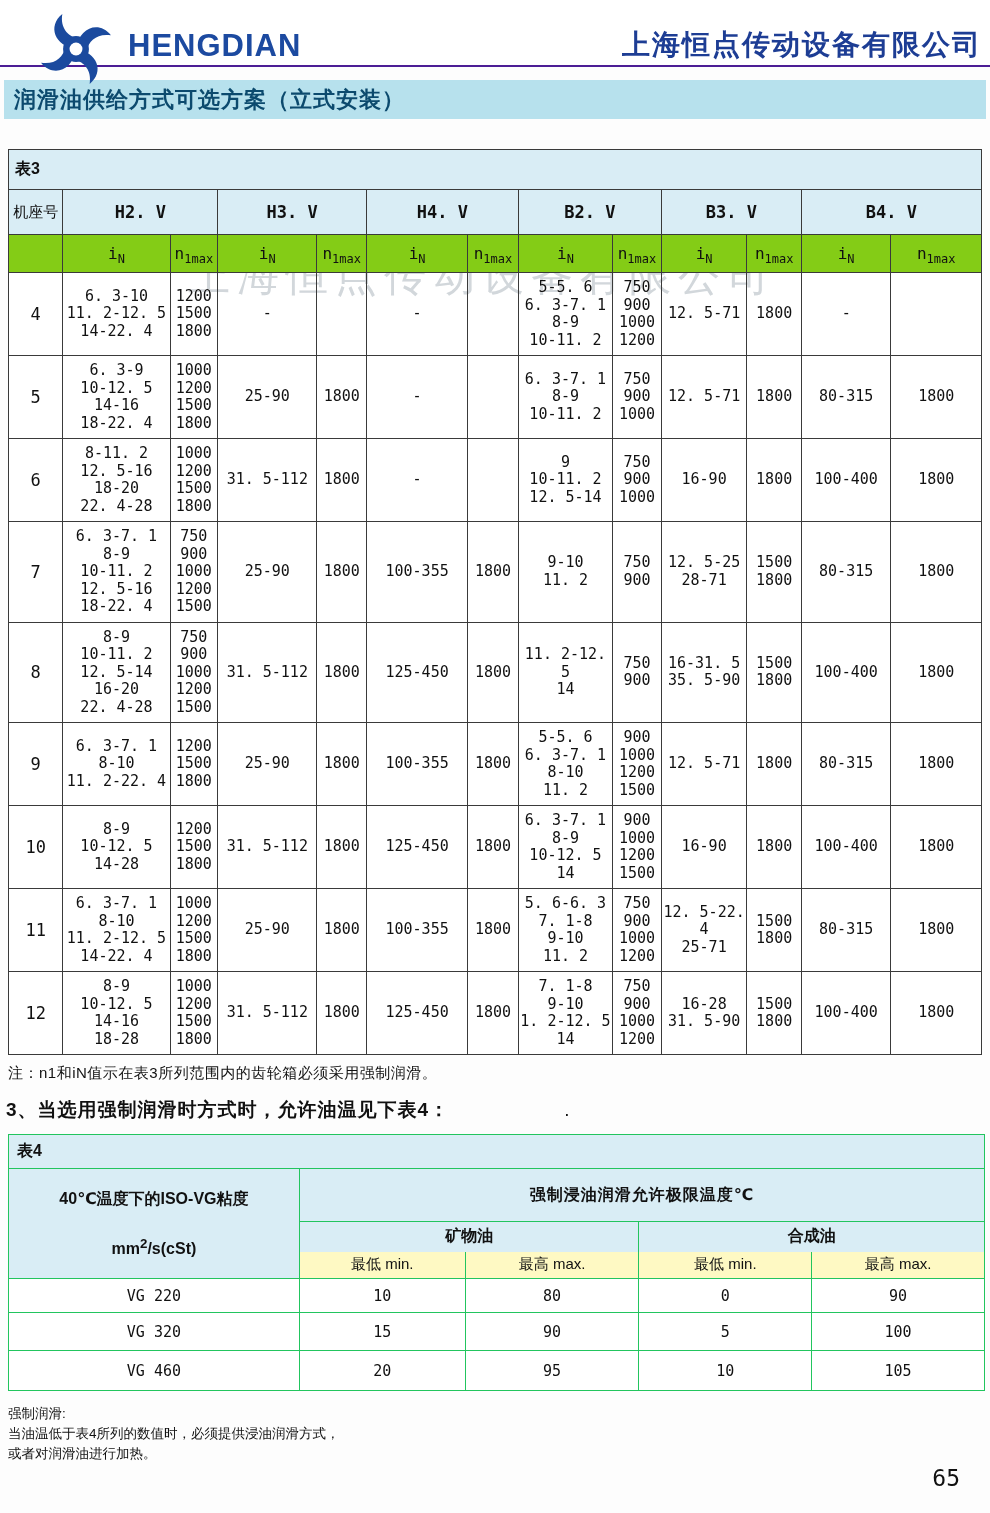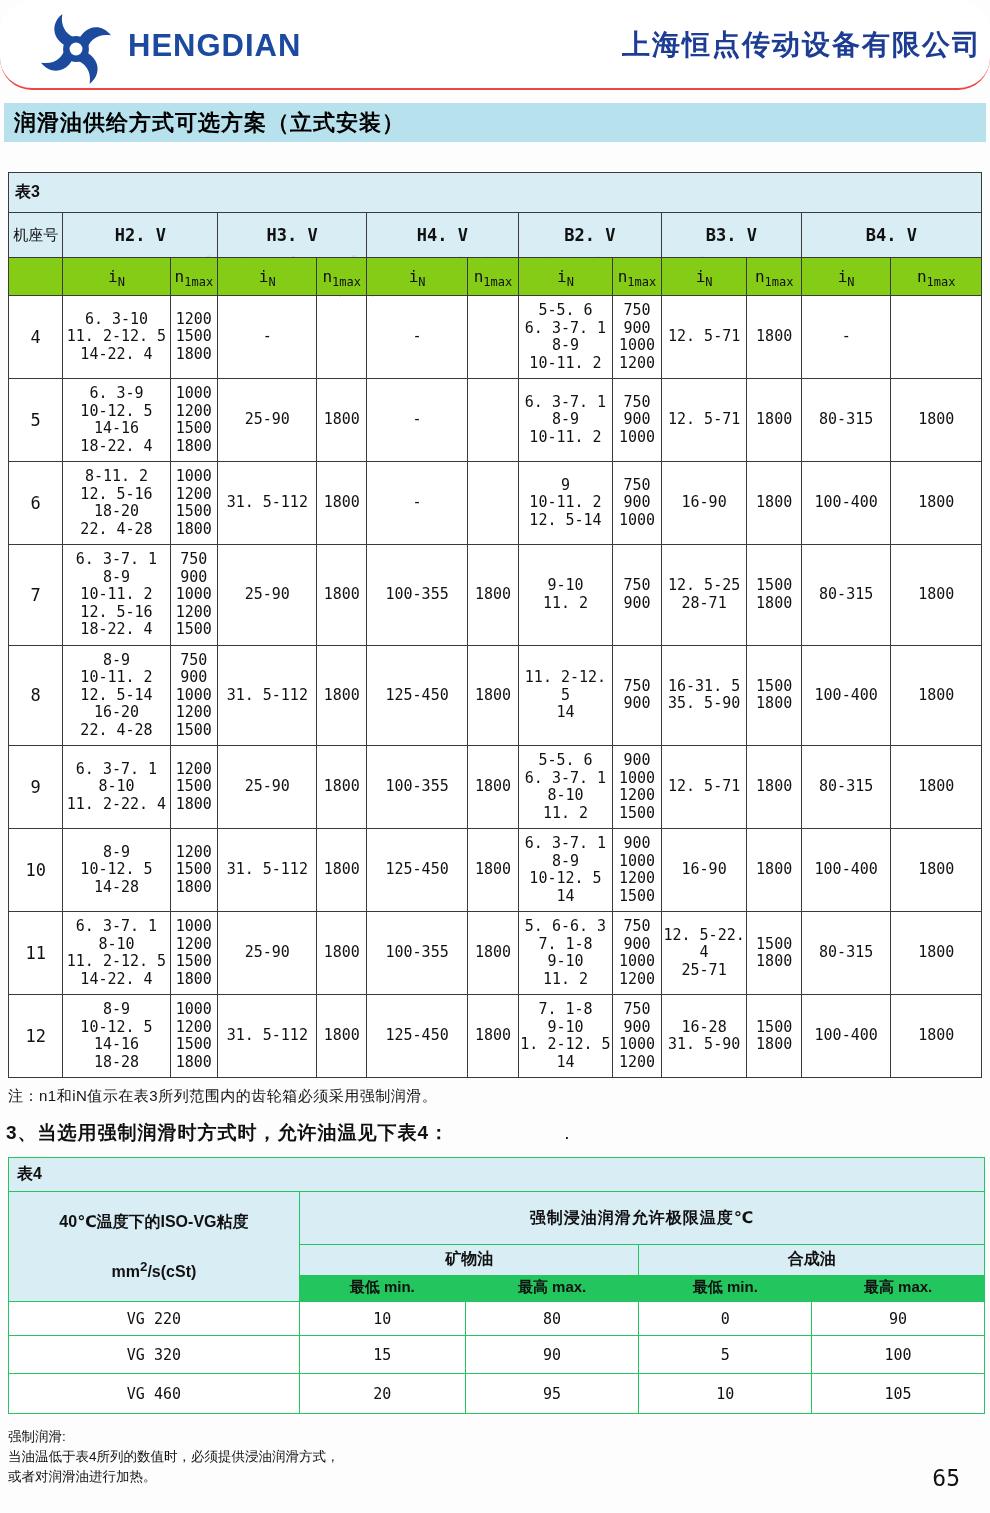--- a/index.html
+++ b/index.html
@@ -7,44 +7,43 @@
   body {
     height: 1513px;
     position: relative;
     background: #fdfdfd;
     font-family: "Liberation Sans", "DejaVu Sans", sans-serif;
     color: #111;
     overflow: hidden;
   }
   
   .top-header {
-    height: 90px;
+    height: 67px;
     position: relative;
-    border-bottom: 2px solid #ef4444;
+    border-bottom: 2px solid #4c1d95;
     background: #fff;
-    border-radius: 32px;
   }
   .logo-wrap { position: absolute; left: 38px; top: 10px; width: 76px; height: 78px; }
   .logo-text {
     position: absolute; left: 128px; top: 28px;
     font-size: 31px; font-weight: 600; letter-spacing: 1px;
     color: #1c4aa0;
   }
   .company-name {
     position: absolute; right: 8px; top: 26px;
     font-family: "Liberation Serif", "DejaVu Serif", serif;
     font-weight: bold; font-size: 28px; color: #1d3d94;
     letter-spacing: 2px;
   }
   
   .title-bar {
     margin: 13px 4px 0 4px;
     height: 39px; line-height: 39px;
     background: #b7e1ed;
-    font-size: 22px; font-weight: bold; color: #000000;
+    font-size: 22px; font-weight: bold; color: #0c4a6e;
     padding-left: 10px;
     letter-spacing: 1px;
   }
   
   .watermark {
     position: absolute; left: 188px; top: 248px;
     font-size: 42px; letter-spacing: 7px;
     color: #d2d7db; mix-blend-mode: darken;
     z-index: 5; pointer-events: none; white-space: nowrap;
   }
@@ -85,21 +84,21 @@
   }
   .t4 .cap {
     text-align: left; padding: 6px 0 6px 8px;
     font-size: 16px; font-weight: bold;
     background: #d9edf5; height: 33px;
   }
   .t4 .lhead { background: #d9edf5; font-size: 16px; font-weight: bold; }
   .t4 .lhead .l2 { margin-top: 26px; font-weight: bold; }
   .t4 .rhead { background: #d9edf5; height: 53px; font-size: 16px; font-weight: bold; letter-spacing: 1px; }
   .t4 .oiltype { background: #d9edf5; height: 30px; font-size: 16px; font-weight: bold; border-bottom: none; }
-  .t4 .minmax { background: #22c55e; height: 27px; font-size: 15px; font-weight: bold; border-top: none; }
+  .t4 .minmax { background: #fef9c3; height: 27px; font-size: 15px; font-weight: normal; border-top: none; }
   .t4 .grade { font-family: "DejaVu Sans Mono", monospace; font-size: 15px; background: #fff; height: 34px; }
   .t4 .val { font-family: "DejaVu Sans Mono", monospace; font-size: 15px; background: #fff; }
   .t4 tr.r2 td { height: 38px; }
   .t4 tr.r3 td { height: 40px; }
   
   .footer-notes { margin: 13px 0 0 8px; font-size: 13.5px; line-height: 20px; }
   .footer-cols { display: flex; }
   .footer-col-left { width: 352px; }
   .page-number {
     position: absolute; right: 30px; top: 1465px;

